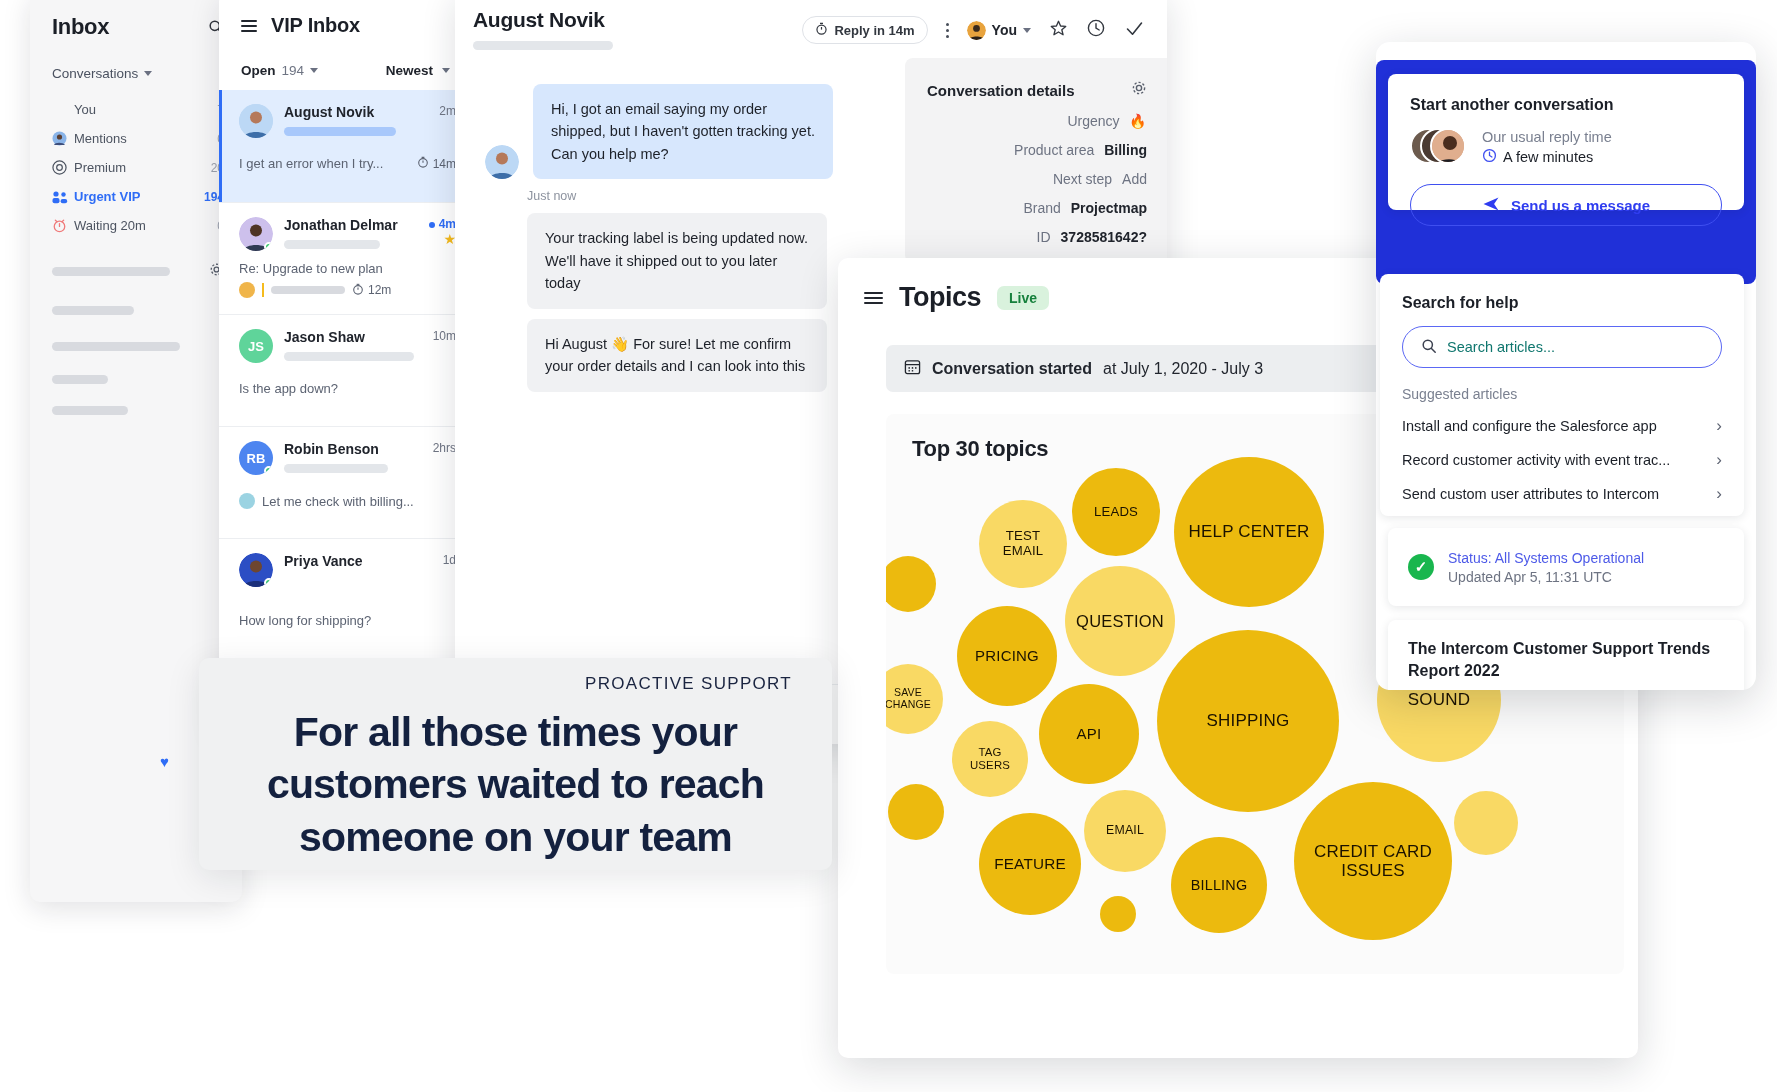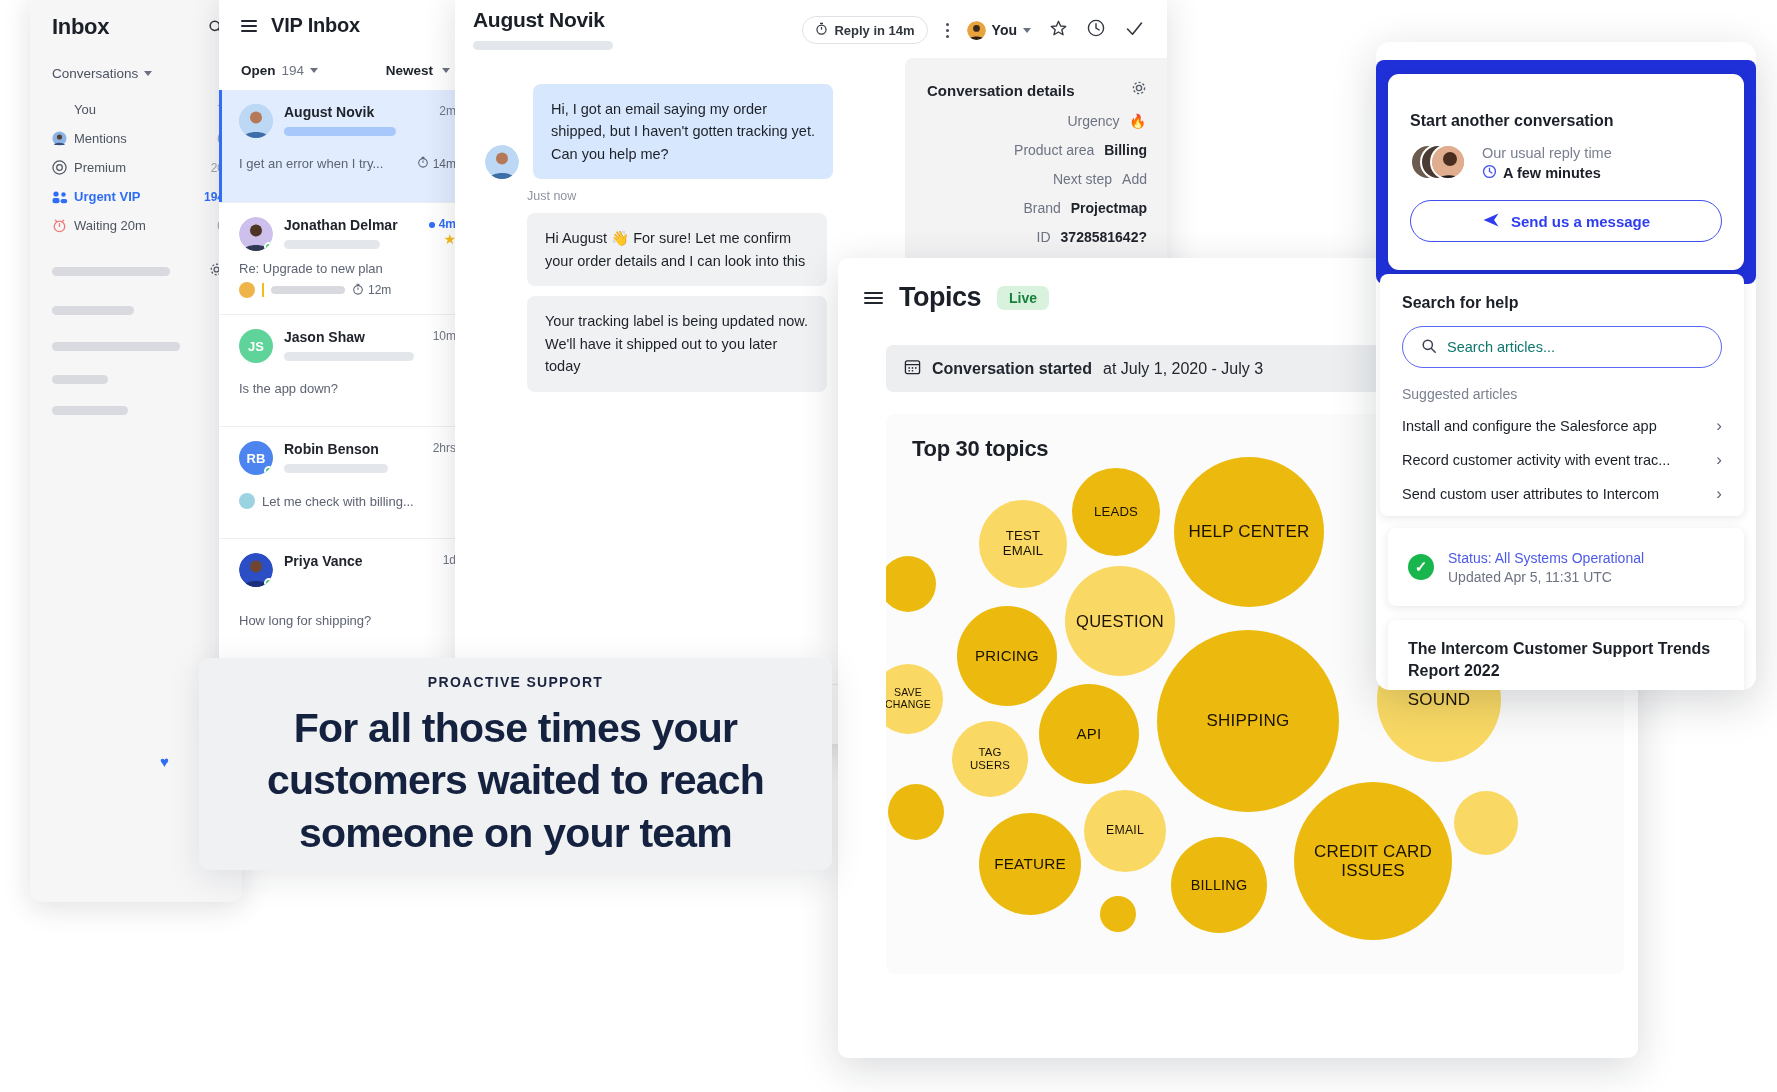--- a/index.html
+++ b/index.html
@@ -196,27 +196,27 @@
     overflow:hidden;
   }
   .mg-blue {
     position:absolute; left:0; top:18px; width: 100%; height: 224px;
     background:#2030d8; border-radius: 8px;
   }
   .mg-card {
     position:absolute; background:#fff; border-radius: 8px;
     box-shadow: 0 2px 10px rgba(20,25,40,.10);
   }
-  .mg-card-1 { left: 12px; top: 32px; right: 12px; height: 196px; padding: 38px 22px; border-radius: 11px; }
+  .mg-card-1 { left: 12px; top: 32px; right: 12px; height: 136px; padding: 22px 22px; }
   .mg-h { font-size: 16px; font-weight:700; color:#1b1f27; }
   .mg-avrow { display:flex; align-items:center; gap: 14px; margin-top: 14px; }
   .mg-stack { position:relative; width: 58px; height: 38px; flex:none; }
   .mg-stack span { position:absolute; top:0; width:36px; height:36px; border-radius:50%; border:2px solid #fff; overflow:hidden; }
   .mg-reply-lbl { font-size:14.5px; color:#7a8090; }
-  .mg-reply-val { font-size:14.5px; font-weight:700; color:#1b1f27; display:flex; align-items:center; gap:6px; margin-top:3px;text-align:right; }
+  .mg-reply-val { font-size:14.5px; font-weight:400; color:#1b1f27; display:flex; align-items:center; gap:6px; margin-top:3px;text-align:right; }
   .mg-btn {
     margin-top: 18px; height: 42px; border: 1.5px solid #3f4ff0; border-radius: 22px;
     display:flex; align-items:center; justify-content:center; gap: 11px;
     color:#2f3df0; font-size:15px; font-weight:700;
   }
   .mg-card-2 { left: 4px; top: 232px; right: 12px; height: 242px; padding: 20px 22px; }
   .mg-search {
     margin-top: 14px; height: 42px; border:1.5px solid #5b68f4; border-radius:22px;
     display:flex; align-items:center; gap:10px; padding: 0 18px; color:#0f766e; font-size:14.5px;
   }
@@ -234,21 +234,21 @@
   .mg-report { font-size:16px; font-weight:700; color:#1b1f27; line-height:1.35; }
 
   
   .quote {
     position:absolute; left: 199px; top: 658px;
     width: 633px; height: 212px;
     background:#f0f1f2; border-radius: 10px;
     box-shadow: 0 8px 34px rgba(20,25,40,.10);
     padding: 16px 40px 0 40px; text-align:center;
   }
-  .q-kicker { font-size: 14px; font-weight:700; letter-spacing: 1.3px; color:#1a2440; }
+  .q-kicker { font-size: 17px; font-weight:400; letter-spacing: 1.3px; color:#1a2440;text-align:right; }
   .q-text {
     margin-top: 12px; font-size: 41px; line-height: 1.28; font-weight: 700;
     color:#14213f; letter-spacing:-.8px;
   }
 </style>
 </head>
 <body>
 
 <div id="stage">
 
@@ -553,24 +553,24 @@
               <circle cx="17" cy="17" r="17" fill="#bcd8f5"></circle>
               <circle cx="17" cy="13.5" r="6" fill="#b5795a"></circle>
               <path d="M4 34c2-8 24-8 26 0z" fill="#3d6ea8"></path>
             </svg>
         </div>
         <div class="bubble in">Hi, I got an email saying my order shipped, but I haven't gotten tracking yet. Can you help me?</div>
       </div>
       <div class="stamp">Just now</div>
 
       <div class="out-row">
+        <div class="bubble out">Your tracking label is being updated now. We'll have it shipped out to you later today</div>
+      </div>
+      <div class="out-row">
         <div class="bubble out">Hi August 👋 For sure! Let me confirm your order details and I can look into this</div>
-      </div>
-      <div class="out-row">
-        <div class="bubble out">Your tracking label is being updated now. We'll have it shipped out to you later today</div>
       </div>
     </div>
 
     <div class="cv-details">
       <div class="cvd-head">
         <span class="cvd-title">Conversation details</span>
         <span class="cvd-gear">
           <svg width="16" height="16" viewBox="0 0 16 16">
               <circle cx="8" cy="8" r="2.6" fill="none" stroke="#5a606d" stroke-width="1.4"></circle>
               <circle cx="8" cy="8" r="5.6" fill="none" stroke="#5a606d" stroke-width="1.4" stroke-dasharray="2.2 2"></circle>

